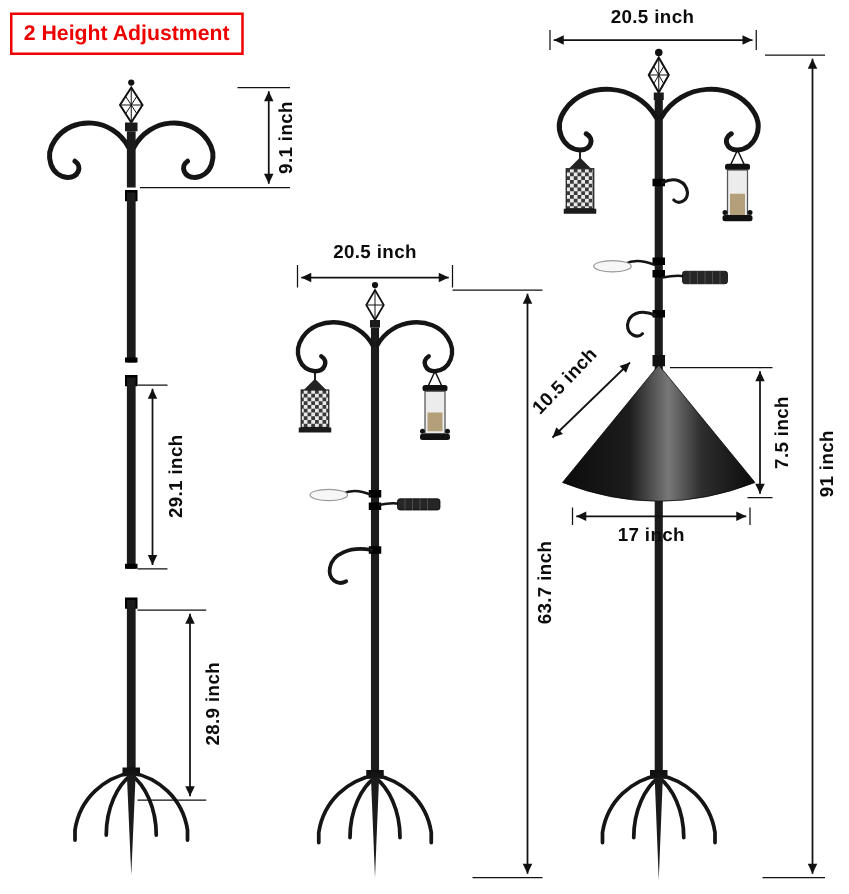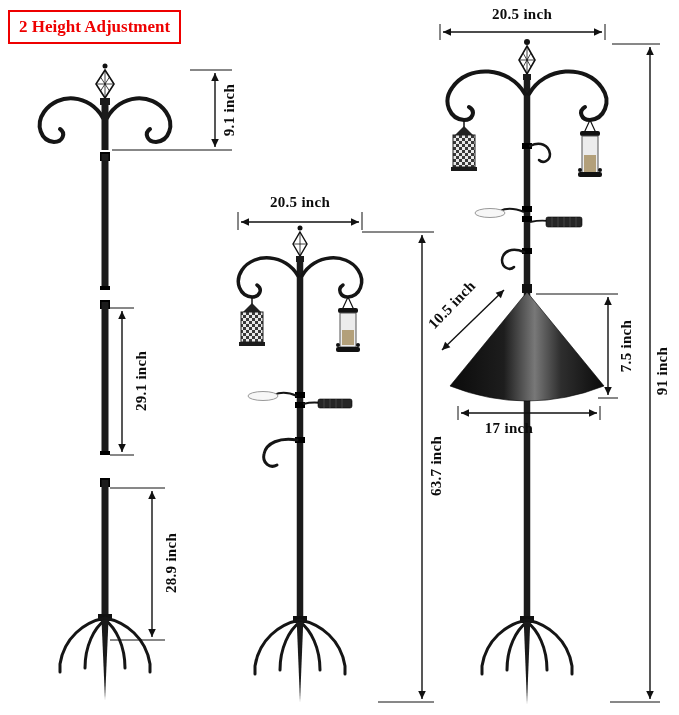--- a/index.html
+++ b/index.html
@@ -1,20 +1,20 @@
 <!DOCTYPE html>
 <html><head>
 <meta charset="utf-8">
 <style>
   html,body{margin:0;padding:0;background:#ffffff;}
   .canvas{
     position:relative;
     width:679px;height:715px;
     background:#ffffff;
-    font-family:Liberation Serif, serif;
+    font-family:Liberation Sans, sans-serif;
     overflow:hidden;
     text-align:right;
   }
   .art{position:absolute;left:0;top:0;}
   .badge{
     position:absolute;left:8px;top:10px;
     border:2px solid #ee0000;
     padding:5px 9px;
     background:#ffffff;
   }
@@ -226,16 +226,16 @@
   <div class="dim" style="left:229px;top:110px;transform:translate(-50%,-50%) rotate(-90deg);">9.1 inch</div>
   <div class="dim" style="left:141px;top:381px;transform:translate(-50%,-50%) rotate(-90deg);">29.1 inch</div>
   <div class="dim" style="left:171px;top:563px;transform:translate(-50%,-50%) rotate(-90deg);">28.9 inch</div>
 
   <div class="dim" style="left:300px;top:202px;transform:translate(-50%,-50%);">20.5 inch</div>
   <div class="dim" style="left:436px;top:466px;transform:translate(-50%,-50%) rotate(-90deg);">63.7 inch</div>
 
   <div class="dim" style="left:522px;top:14px;transform:translate(-50%,-50%);">20.5 inch</div>
   <div class="dim" style="left:452px;top:305px;transform:translate(-50%,-50%) rotate(-46deg);">10.5 inch</div>
   <div class="dim" style="left:626px;top:346px;transform:translate(-50%,-50%) rotate(-90deg);">7.5 inch</div>
-  <div class="dim" style="left:509px;top:428px;transform:translate(-50%,-50%);">17 inch</div>
+  <div class="dim" style="left:521px;top:428px;transform:translate(-50%,-50%);">17 inch</div>
   <div class="dim" style="left:662px;top:371px;transform:translate(-50%,-50%) rotate(-90deg);">91 inch</div>
 
 </div>
 
 </body></html>

